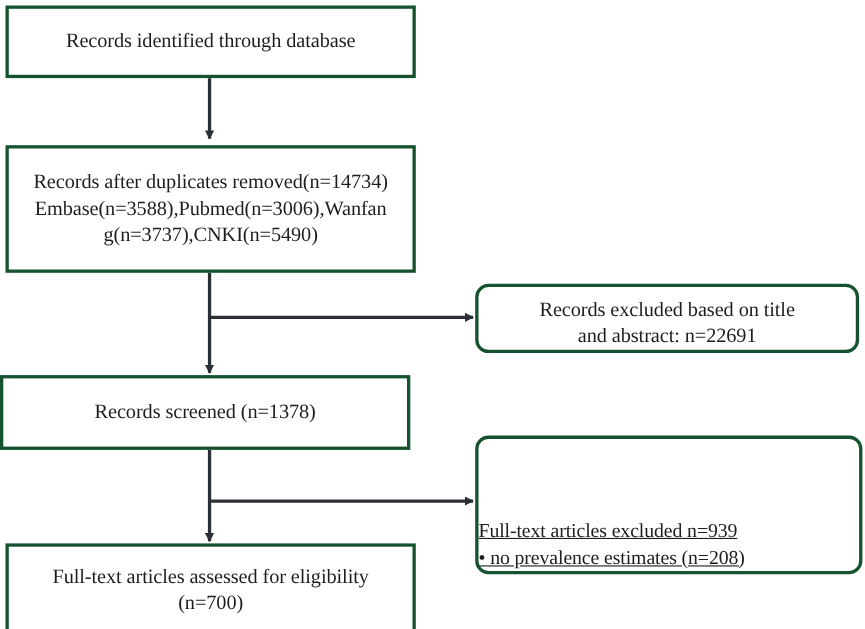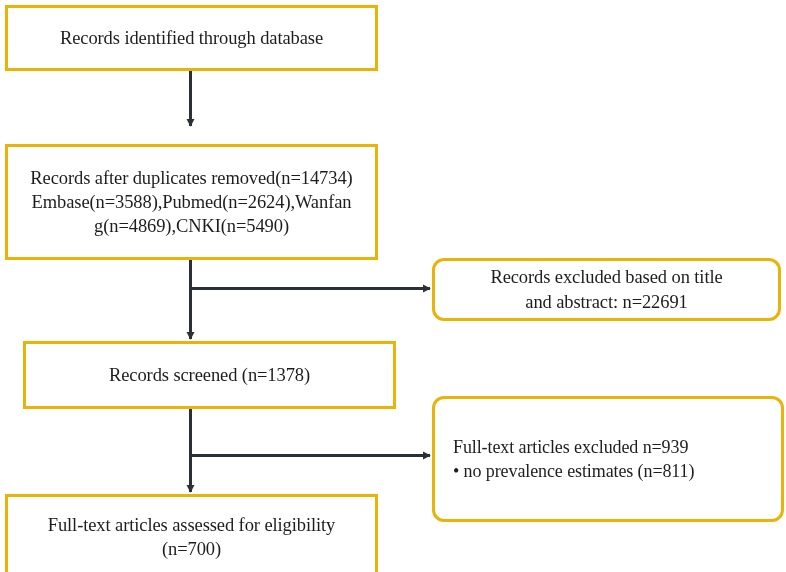--- a/index.html
+++ b/index.html
@@ -20,48 +20,48 @@
     position: absolute;
     left: 0;
     top: 0;
     width: 786px;
     height: 572px;
   }
   .node {
     position: absolute;
     box-sizing: border-box;
     background: #ffffff;
-    border: 3px solid #eab308;
+    border: 3px solid #14532d;
     display: flex;
     flex-direction: column;
     justify-content: center;
     z-index: 2;
   }
   .node.sharp { border-radius: 0; }
-  .node.round { border-radius: 12px; }
+  .node.round { border-radius: 12px; justify-content: flex-end; }
   .node .line {
     display: block;
     text-align: center;
     font-size: 18.5px;
     line-height: 1.30;
     letter-spacing: -0.1px;
     white-space: nowrap;
   }
   .node.leftalign .line {
     text-align: left;
-    padding-left: 18px;
+    text-decoration: underline;
   }
   .node.leftalign .bullet-line {
     text-indent: 0;
   }
 
   
   #node-identified   { left: 5px;   top: 5px;   width: 373px; height: 66px; }
-  #node-duplicates   { left: 5px;   top: 144px; width: 373px; height: 116px; }
-  #node-screened     { left: 23px;   top: 341px; width: 373px; height: 68px; }
+  #node-duplicates   { left: 5px;   top: 132px; width: 373px; height: 116px; }
+  #node-screened     { left: 0;   top: 341px; width: 373px; height: 68px; }
   #node-fulltext     { left: 5px;   top: 494px; width: 373px; height: 86px; }
   #node-excluded-ta  { left: 432px; top: 258px; width: 349px; height: 63px; }
   #node-excluded-ft  { left: 432px; top: 396px; width: 352px; height: 126px; }
 
   #node-excluded-ft .line { font-size: 18px; line-height: 1.36; }
 
   svg#connectors {
     position: absolute;
     left: 0;
     top: 0;
@@ -103,36 +103,36 @@
       <line x1="190.5" y1="455.5" x2="430" y2="455.5" stroke="#2b3038" stroke-width="3" marker-end="url(#arrowhead)"></line>
     </g>
   </svg>
 
   <div class="node sharp" id="node-identified">
     <span class="line">Records identified through database</span>
   </div>
 
   <div class="node sharp" id="node-duplicates">
     <span class="line">Records after duplicates removed(n=14734)</span>
-    <span class="line">Embase(n=3588),Pubmed(n=2624),Wanfan</span>
-    <span class="line">g(n=4869),CNKI(n=5490)</span>
+    <span class="line">Embase(n=3588),Pubmed(n=3006),Wanfan</span>
+    <span class="line">g(n=3737),CNKI(n=5490)</span>
   </div>
 
   <div class="node sharp" id="node-screened">
     <span class="line">Records screened (n=1378)</span>
   </div>
 
   <div class="node sharp" id="node-fulltext">
     <span class="line">Full-text articles assessed for eligibility</span>
     <span class="line">(n=700)</span>
   </div>
 
   <div class="node round" id="node-excluded-ta">
     <span class="line">Records excluded based on title</span>
     <span class="line">and abstract: n=22691</span>
   </div>
 
   <div class="node round leftalign" id="node-excluded-ft">
     <span class="line">Full-text articles excluded n=939</span>
-    <span class="line bullet-line">• no prevalence estimates (n=811)</span>
+    <span class="line bullet-line">• no prevalence estimates (n=208)</span>
   </div>
 
 </div>
 
 </body></html>

